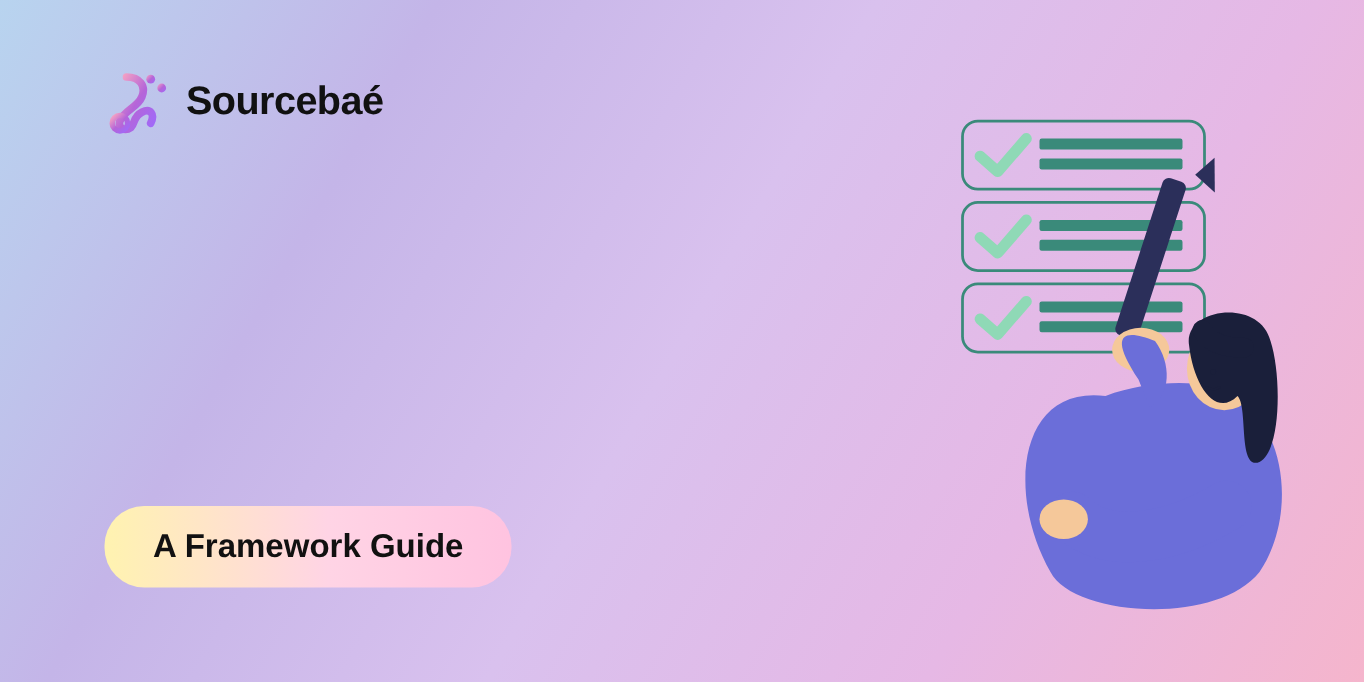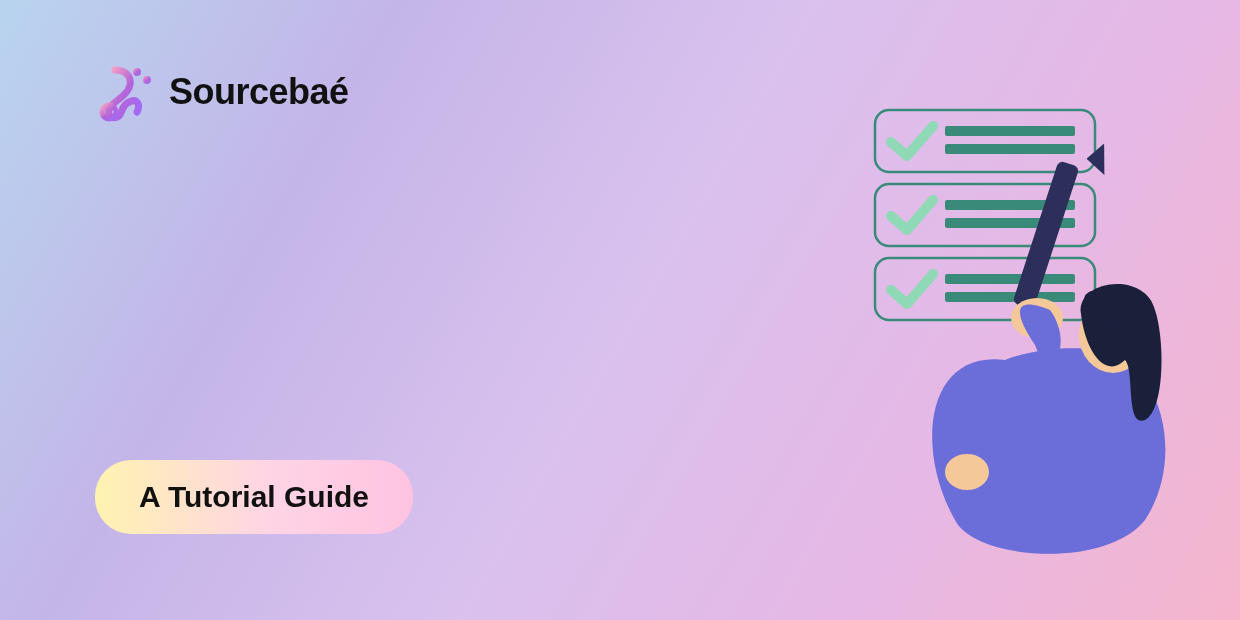--- a/index.html
+++ b/index.html
@@ -78,21 +78,21 @@
       <circle cx="42" cy="10" r="4" fill="url(#lg1)"></circle>
       <circle cx="52" cy="18" r="4" fill="url(#lg1)"></circle>
       <path d="M20 8 C32 8 38 16 34 26 C30 36 18 38 14 48 C12 54 18 58 24 54 C28 50 26 44 34 40 C42 36 46 42 42 50" stroke="url(#lg1)" stroke-width="7" fill="none" stroke-linecap="round"></path>
       <circle cx="14" cy="50" r="7" fill="none" stroke="url(#lg1)" stroke-width="5"></circle>
     </svg>
     <div class="logo-text">Sourcebaé</div>
   </div>
 
 
   <div class="badge">
-    <span>A Tutorial Guide</span>
+    <span>A Framework Guide</span>
   </div>
 
   <svg class="illustration" viewBox="0 0 400 480">
 
     <g>
       <rect x="70" y="10" width="220" height="62" rx="14" fill="none" stroke="#3a8a7a" stroke-width="2.5"></rect>
       <path d="M86 42 L102 56 L128 26" stroke="#8fd9b6" stroke-width="10" fill="none" stroke-linecap="round" stroke-linejoin="round"></path>
       <rect x="140" y="26" width="130" height="10" rx="2" fill="#3a8a7a"></rect>
       <rect x="140" y="44" width="130" height="10" rx="2" fill="#3a8a7a"></rect>
     </g>

